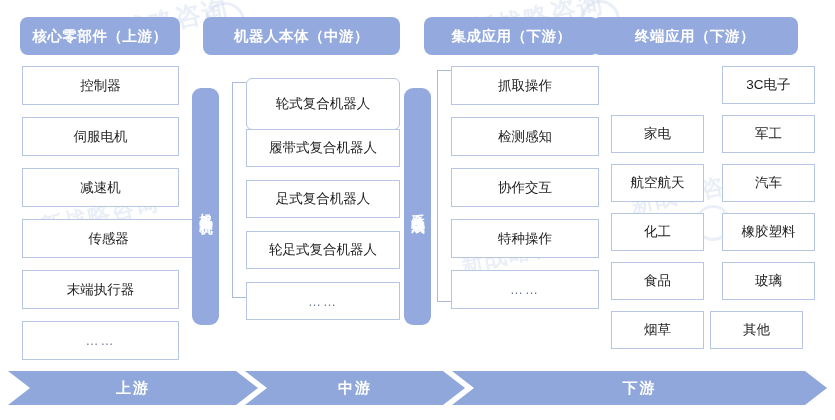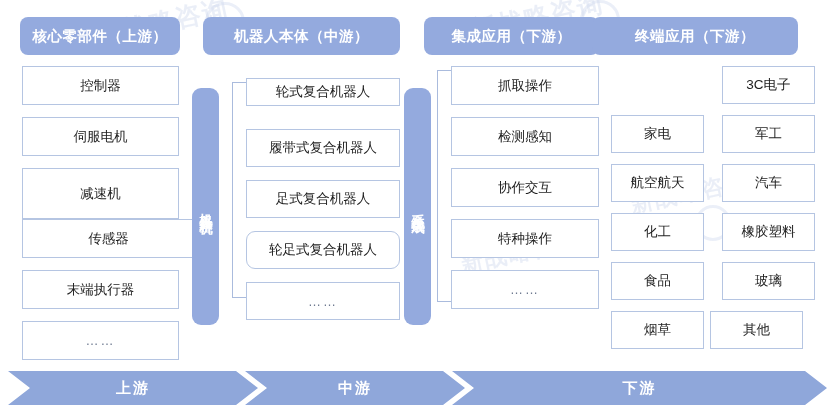--- a/index.html
+++ b/index.html
@@ -93,49 +93,49 @@
   <div class="hdr" style="left:592px;top:17px;width:206px;">
     <span>终端应用（下游）</span>
   </div>
 
   <div class="box" style="left:22px;top:66px;width:157px;height:39px;">
     <span>控制器</span>
     </div>
   <div class="box" style="left:22px;top:117px;width:157px;height:39px;">
     <span>伺服电机</span>
     </div>
-  <div class="box" style="left:22px;top:168px;width:157px;height:51px;">
+  <div class="box" style="left:22px;top:168px;width:157px;height:39px;">
     <span>减速机</span>
     </div>
   <div class="box" style="left:22px;top:219px;width:173px;height:39px;">
     <span>传感器</span>
     </div>
   <div class="box" style="left:22px;top:270px;width:157px;height:39px;">
     <span>末端执行器</span>
     </div>
   <div class="box dots" style="left:22px;top:321px;width:157px;height:39px;">
     <span>……</span>
     </div>
 
   <div class="vbar" style="left:192px;top:88px;width:27px;height:237px;">
     <span>机器人整机</span>
   </div>
 
   <div class="bracket" style="left:232px;top:82px;width:14px;height:216px;"></div>
 
-  <div class="box" style="left:246px;top:78px;width:154px;height:28px;">
+  <div class="box" style="left:246px;top:78px;width:154px;height:52px;border-radius:6px;">
     <span>轮式复合机器人</span>
     </div>
   <div class="box" style="left:246px;top:129px;width:154px;height:38px;">
     <span>履带式复合机器人</span>
     </div>
   <div class="box" style="left:246px;top:180px;width:154px;height:38px;">
     <span>足式复合机器人</span>
     </div>
-  <div class="box" style="left:246px;top:231px;width:154px;height:38px;border-radius:9px;">
+  <div class="box" style="left:246px;top:231px;width:154px;height:38px;">
     <span>轮足式复合机器人</span>
     </div>
   <div class="box dots" style="left:246px;top:282px;width:154px;height:38px;">
     <span>……</span>
     </div>
 
   <div class="vbar" style="left:404px;top:88px;width:27px;height:237px;">
     <span>系统集成</span>
   </div>
 

